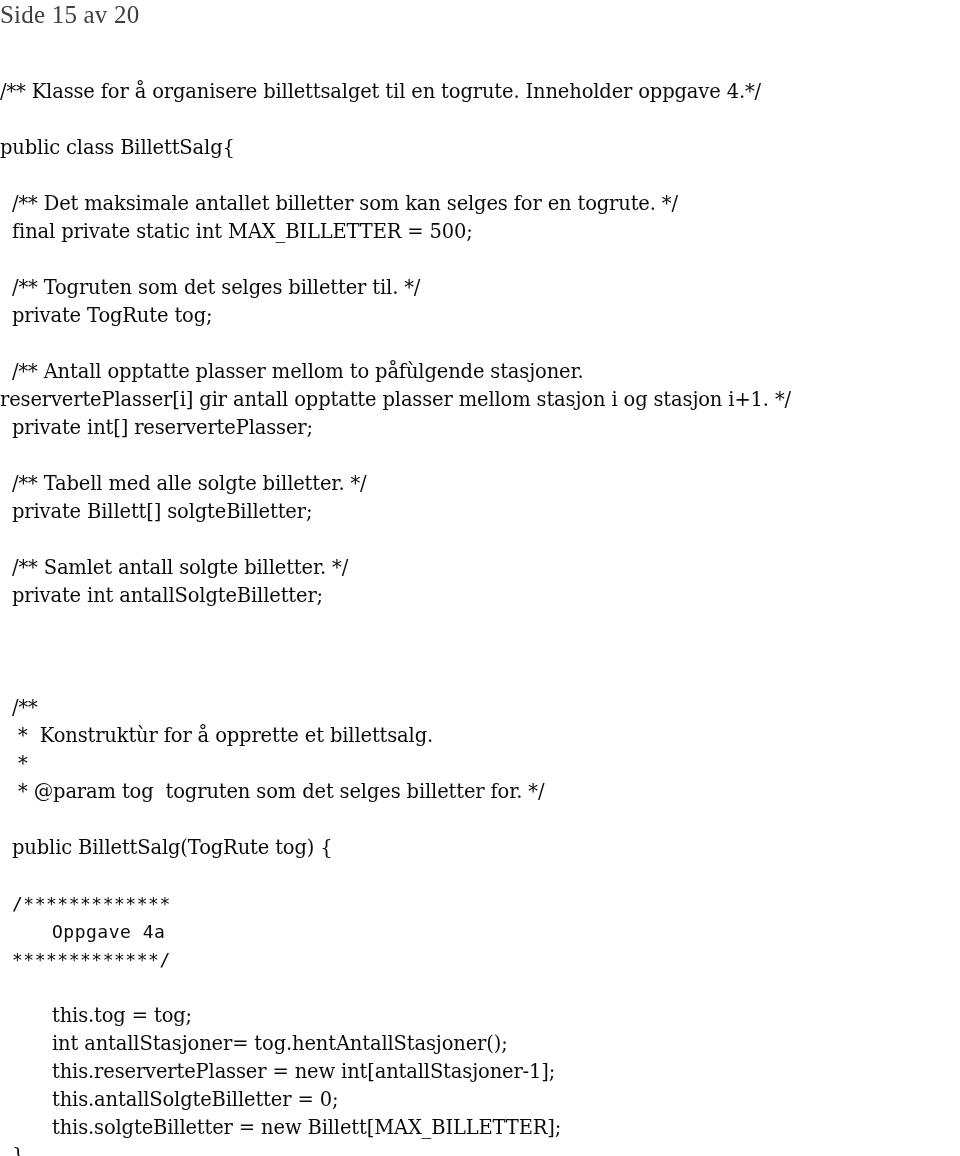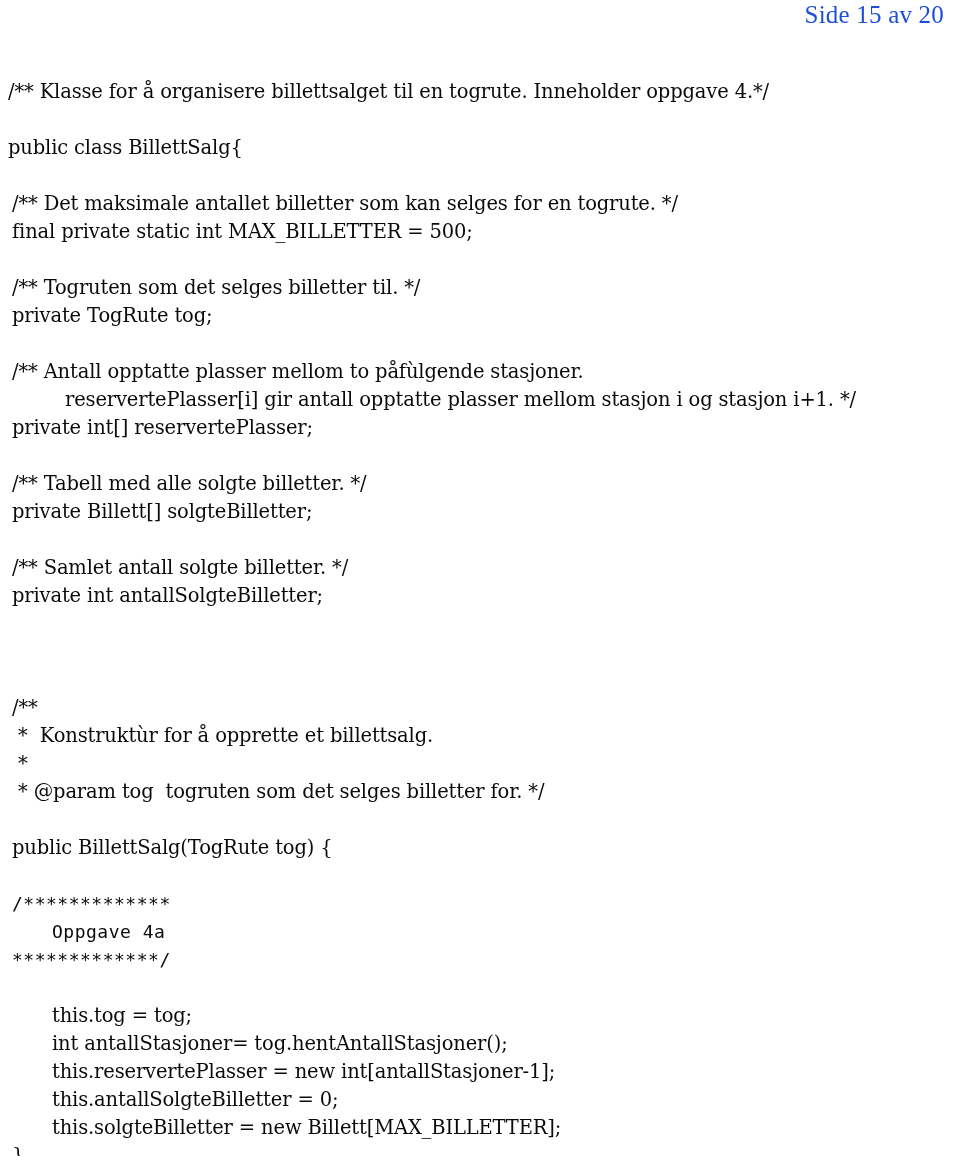--- a/index.html
+++ b/index.html
@@ -16,26 +16,25 @@
     color: #000000;
     -webkit-font-smoothing: antialiased;
   }
 
   
   .page-header {
     position: absolute;
     top: 0px;
     left: 0;
     width: 944px;
-    text-align: right;
     font-family: "Liberation Serif", "DejaVu Serif", serif;
     font-size: 25px;
     line-height: 30px;
     letter-spacing: 0.2px;
-    color: #1d4ed8;
+    color: #404040;
   }
 
   
   .listing {
     position: absolute;
     top: 78px;
     left: 0px;
     width: 960px;
     font-family: "DejaVu Serif", "Liberation Serif", serif;
     font-size: 19.5px;
@@ -45,24 +44,24 @@
   }
   .ln {
     display: block;
     height: 28px;
     white-space: pre;
     letter-spacing: -0.15px;
   }
   .ln.blank { height: 28px; }
 
   
-  .i0  { padding-left: 8px;  }
+  .i0  {  }
   .i1  { padding-left: 12px; }
   .i2  { padding-left: 52px; }
-  .i4  { padding-left: 65px; }
+  .i4  { }
 
   
   .tt {
     font-family: "DejaVu Sans Mono", "Liberation Mono", monospace;
     font-size: 18px;
     letter-spacing: 0.5px;
   }
   .tt.ln { height: 28px; }
 </style>
 </head>

